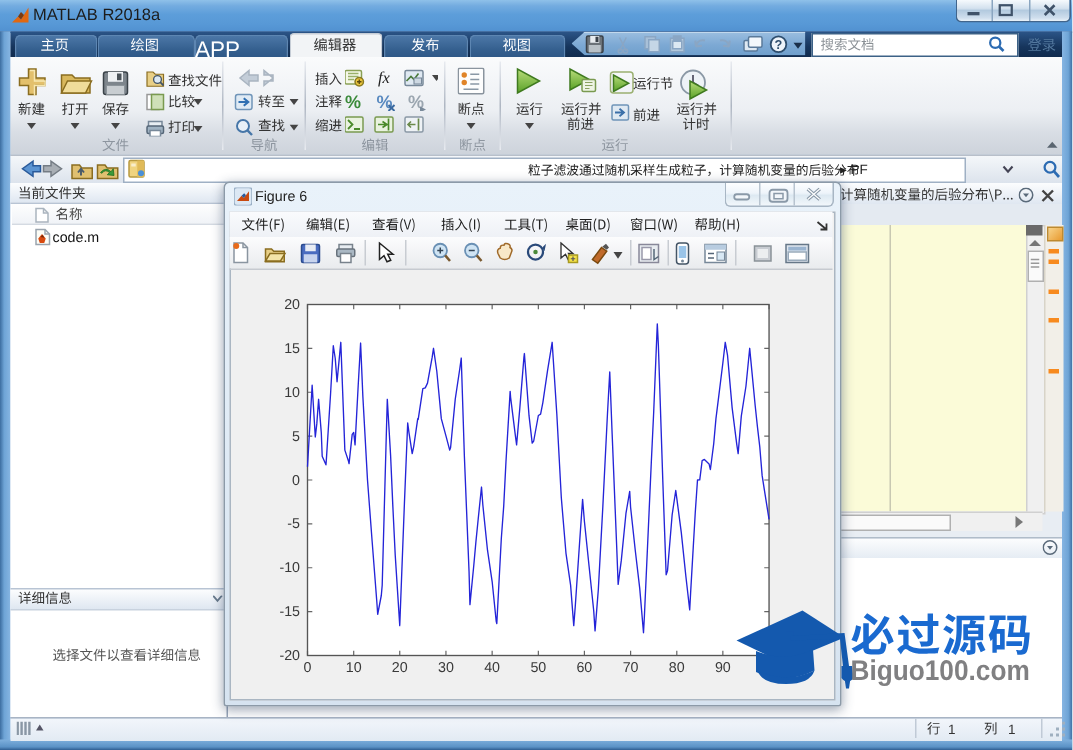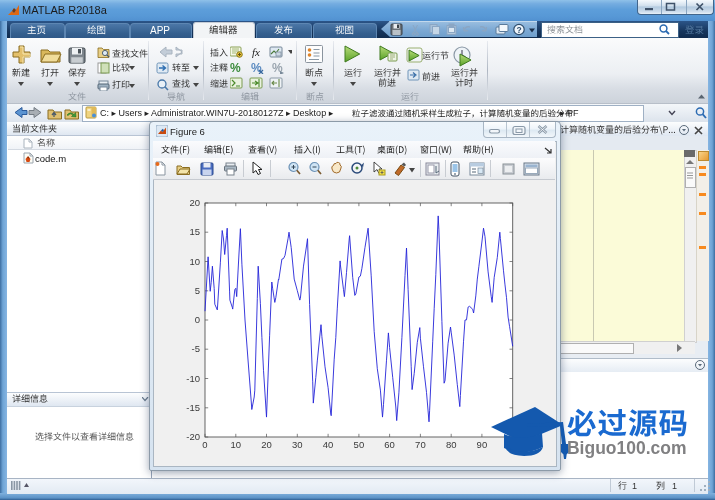--- a/index.html
+++ b/index.html
@@ -25,21 +25,21 @@
     <div style="position:absolute;left:7px;top:21px;width:701px;height:17px;background:linear-gradient(180deg,#2c5588,#16355c 60%,#102b4e)"></div>
     <div style="position:absolute;left:10px;top:23px;width:53px;height:15px;background:linear-gradient(180deg,#4c77a7,#35608f 60%,#2e5786);border:1px solid #5d86b2;border-bottom:none;border-radius:4px 4px 0 0"></div>
     <svg style="position:absolute;left:27.0px;top:24.5px;overflow:visible" width="19" height="11">
       <path transform="translate(0,8.36)" d="M3.6 -7.6C4.1 -7.1 4.8 -6.5 5.2 -6.1H1.0V-5.4H4.4V-3.3H1.4V-2.6H4.4V-0.3H0.5V0.4H9.0V-0.3H5.1V-2.6H8.1V-3.3H5.1V-5.4H8.5V-6.1H5.4L5.9 -6.4C5.5 -6.9 4.7 -7.5 4.1 -7.9Z M13.9 -4.4V-2.7C13.9 -1.7 13.5 -0.5 10.0 0.2C10.1 0.3 10.3 0.6 10.4 0.8C14.1 -0.0 14.6 -1.4 14.6 -2.7V-4.4ZM14.7 -1.0C15.8 -0.5 17.2 0.3 17.9 0.8L18.4 0.2C17.6 -0.3 16.2 -1.1 15.1 -1.5ZM11.1 -5.7V-1.2H11.9V-5.0H16.7V-1.2H17.5V-5.7H14.0C14.2 -6.0 14.4 -6.4 14.6 -6.8H18.4V-7.5H10.2V-6.8H13.8C13.7 -6.4 13.5 -6.0 13.3 -5.7Z" fill="#fff"></path>
     </svg>
     <div style="position:absolute;left:65px;top:23px;width:63px;height:15px;background:linear-gradient(180deg,#4c77a7,#35608f 60%,#2e5786);border:1px solid #5d86b2;border-bottom:none;border-radius:4px 4px 0 0"></div>
     <svg style="position:absolute;left:87.0px;top:24.5px;overflow:visible" width="19" height="11">
       <path transform="translate(0,8.36)" d="M0.4 -0.5 0.5 0.2C1.3 -0.1 2.4 -0.5 3.4 -0.9L3.3 -1.5C2.2 -1.1 1.1 -0.7 0.4 -0.5ZM4.6 -4.8V-4.2H7.8V-4.8ZM0.5 -4.0C0.7 -4.1 0.9 -4.1 1.9 -4.3C1.5 -3.7 1.2 -3.2 1.0 -3.0C0.8 -2.7 0.6 -2.4 0.4 -2.4C0.4 -2.2 0.6 -1.9 0.6 -1.7C0.8 -1.9 1.1 -2.0 3.3 -2.5C3.3 -2.7 3.2 -2.9 3.3 -3.1L1.6 -2.7C2.3 -3.6 2.9 -4.6 3.4 -5.7L2.8 -6.0C2.6 -5.6 2.4 -5.3 2.2 -4.9L1.2 -4.8C1.7 -5.6 2.3 -6.7 2.6 -7.7L2.0 -8.0C1.6 -6.9 1.0 -5.6 0.8 -5.3C0.6 -5.0 0.5 -4.7 0.3 -4.7C0.4 -4.5 0.5 -4.2 0.5 -4.0ZM3.7 0.6C4.0 0.4 4.4 0.4 7.9 0.0C8.0 0.3 8.2 0.6 8.2 0.8L8.9 0.5C8.6 -0.2 8.0 -1.1 7.4 -1.8L6.8 -1.6C7.1 -1.3 7.3 -0.9 7.5 -0.6L4.8 -0.3C5.2 -0.9 5.8 -1.9 6.1 -2.5H8.7V-3.2H3.8V-2.5H5.4C5.0 -1.9 4.3 -0.6 4.1 -0.4C3.9 -0.2 3.7 -0.2 3.5 -0.1C3.6 0.0 3.7 0.4 3.7 0.6ZM6.0 -8.0C5.5 -6.7 4.5 -5.5 3.4 -4.8C3.5 -4.7 3.7 -4.3 3.7 -4.2C4.7 -4.8 5.5 -5.7 6.2 -6.8C6.8 -5.9 7.8 -4.9 8.7 -4.3C8.8 -4.5 8.9 -4.8 9.1 -4.9C8.2 -5.5 7.1 -6.5 6.5 -7.4L6.7 -7.8Z M13.1 -2.7C13.8 -2.5 14.8 -2.2 15.3 -1.9L15.6 -2.4C15.1 -2.6 14.1 -2.9 13.4 -3.1ZM12.1 -1.4C13.4 -1.3 15.1 -0.9 16.0 -0.6L16.3 -1.1C15.4 -1.4 13.7 -1.8 12.4 -1.9ZM10.3 -7.6V0.8H11.0V0.4H17.5V0.8H18.2V-7.6ZM11.0 -0.3V-6.9H17.5V-0.3ZM13.4 -6.7C13.0 -5.9 12.1 -5.2 11.3 -4.7C11.5 -4.6 11.7 -4.4 11.8 -4.3C12.1 -4.5 12.4 -4.7 12.7 -5.0C13.0 -4.7 13.3 -4.4 13.7 -4.1C12.9 -3.7 12.0 -3.5 11.2 -3.3C11.3 -3.2 11.4 -2.9 11.5 -2.7C12.4 -2.9 13.4 -3.3 14.3 -3.8C15.1 -3.3 16.0 -3.0 16.9 -2.8C17.0 -3.0 17.2 -3.2 17.3 -3.4C16.5 -3.5 15.6 -3.8 14.9 -4.1C15.6 -4.6 16.2 -5.1 16.6 -5.8L16.2 -6.0L16.1 -6.0H13.6C13.8 -6.1 13.9 -6.3 14.0 -6.5ZM13.1 -5.3 13.2 -5.4H15.6C15.3 -5.0 14.8 -4.7 14.3 -4.4C13.8 -4.7 13.4 -5.0 13.1 -5.3Z" fill="#fff"></path>
     </svg>
     <div style="position:absolute;left:130px;top:23px;width:60px;height:15px;background:linear-gradient(180deg,#4c77a7,#35608f 60%,#2e5786);border:1px solid #5d86b2;border-bottom:none;border-radius:4px 4px 0 0"></div>
-    <div class="ab" style="left:130px;top:25px;width:60px;text-align:center;font-size:10px;color:#fff">APP</div>
+    <div class="ab" style="left:130px;top:25px;width:60px;text-align:left;font-size:15px;color:#fff">APP</div>
     <div style="position:absolute;left:193px;top:22px;width:60px;height:16px;background:#f2f4f6;border:1px solid #c6cdd6;border-bottom:none;border-radius:3px 3px 0 0"></div>
     <svg style="position:absolute;left:208.8px;top:24.5px;overflow:visible" width="28" height="11">
       <path transform="translate(0,8.36)" d="M0.4 -0.5 0.6 0.1C1.3 -0.2 2.3 -0.6 3.3 -1.0L3.2 -1.5C2.1 -1.1 1.1 -0.8 0.4 -0.5ZM0.6 -4.0C0.7 -4.1 0.9 -4.1 1.9 -4.3C1.6 -3.7 1.3 -3.2 1.1 -3.0C0.8 -2.6 0.6 -2.4 0.4 -2.4C0.5 -2.2 0.6 -1.9 0.6 -1.7C0.8 -1.8 1.1 -1.9 3.2 -2.4C3.2 -2.6 3.2 -2.8 3.2 -3.0L1.6 -2.7C2.3 -3.6 2.9 -4.6 3.5 -5.7L2.9 -6.0C2.7 -5.6 2.5 -5.3 2.3 -4.9L1.3 -4.8C1.8 -5.6 2.3 -6.7 2.7 -7.7L2.0 -8.0C1.7 -6.8 1.1 -5.6 0.9 -5.3C0.7 -4.9 0.5 -4.7 0.4 -4.7C0.4 -4.5 0.5 -4.2 0.6 -4.0ZM5.9 -3.3V-1.9H5.1V-3.3ZM6.4 -3.3H7.1V-1.9H6.4ZM4.6 -3.9V0.7H5.1V-1.4H5.9V0.4H6.4V-1.4H7.1V0.4H7.6V-1.4H8.3V0.1C8.3 0.1 8.2 0.2 8.2 0.2C8.1 0.2 7.9 0.2 7.7 0.2C7.8 0.3 7.9 0.5 7.9 0.7C8.2 0.7 8.5 0.7 8.6 0.6C8.8 0.5 8.8 0.3 8.8 0.1V-3.9L8.3 -3.9ZM7.6 -3.3H8.3V-1.9H7.6ZM5.7 -7.8C5.9 -7.6 6.1 -7.2 6.2 -7.0H3.9V-4.9C3.9 -3.4 3.8 -1.3 3.0 0.2C3.1 0.3 3.4 0.5 3.5 0.6C4.4 -0.9 4.6 -3.2 4.6 -4.7H8.7V-7.0H6.9C6.8 -7.3 6.6 -7.7 6.4 -8.0ZM4.6 -6.3H8.1V-5.3H4.6Z M14.7 -7.1H17.3V-6.2H14.7ZM14.1 -7.7V-5.6H18.0V-7.7ZM10.3 -3.2C10.3 -3.2 10.6 -3.3 11.0 -3.3H11.8V-1.9L9.9 -1.6L10.0 -0.9L11.8 -1.3V0.7H12.5V-1.4L13.6 -1.6L13.5 -2.2L12.5 -2.0V-3.3H13.3V-3.9H12.5V-5.4H11.8V-3.9H10.9C11.2 -4.6 11.4 -5.4 11.7 -6.2H13.4V-6.9H11.8C11.9 -7.2 12.0 -7.5 12.1 -7.8L11.4 -8.0C11.3 -7.6 11.2 -7.2 11.2 -6.9H9.9V-6.2H11.0C10.8 -5.4 10.6 -4.8 10.5 -4.6C10.3 -4.1 10.2 -3.8 10.1 -3.8C10.1 -3.6 10.2 -3.3 10.3 -3.2ZM17.2 -4.5V-3.7H14.8V-4.5ZM13.3 -0.7 13.4 -0.1 17.2 -0.4V0.8H17.9V-0.4L18.6 -0.5L18.6 -1.1L17.9 -1.0V-4.5H18.6V-5.1H13.5V-4.5H14.2V-0.8ZM17.2 -3.1V-2.3H14.8V-3.1ZM17.2 -1.8V-1.0L14.8 -0.8V-1.8Z M20.9 -6.9H22.5V-5.6H20.9ZM24.9 -6.9H26.6V-5.6H24.9ZM24.8 -4.6C25.2 -4.4 25.7 -4.2 26.0 -4.0H23.3C23.5 -4.3 23.7 -4.6 23.9 -4.9L23.2 -5.1V-7.6H20.2V-5.0H23.1C22.9 -4.6 22.7 -4.3 22.5 -4.0H19.5V-3.4H21.8C21.2 -2.8 20.3 -2.3 19.3 -1.9C19.4 -1.7 19.6 -1.5 19.7 -1.3L20.2 -1.6V0.8H20.9V0.5H22.5V0.7H23.2V-2.2H21.3C21.9 -2.5 22.4 -2.9 22.8 -3.4H24.5C24.9 -2.9 25.5 -2.5 26.0 -2.2H24.3V0.8H24.9V0.5H26.6V0.7H27.3V-1.6L27.8 -1.4C27.9 -1.6 28.1 -1.8 28.2 -2.0C27.2 -2.2 26.1 -2.7 25.4 -3.4H28.0V-4.0H26.4L26.6 -4.3C26.3 -4.5 25.7 -4.8 25.2 -5.0ZM24.3 -7.6V-5.0H27.3V-7.6ZM20.9 -0.1V-1.5H22.5V-0.1ZM24.9 -0.1V-1.5H26.6V-0.1Z" fill="#333"></path>
     </svg>
     <div style="position:absolute;left:256px;top:23px;width:54px;height:15px;background:linear-gradient(180deg,#4c77a7,#35608f 60%,#2e5786);border:1px solid #5d86b2;border-bottom:none;border-radius:4px 4px 0 0"></div>
     <svg style="position:absolute;left:273.5px;top:24.5px;overflow:visible" width="19" height="11">
       <path transform="translate(0,8.36)" d="M6.4 -7.5C6.8 -7.1 7.3 -6.5 7.6 -6.1L8.2 -6.5C7.9 -6.8 7.4 -7.4 6.9 -7.8ZM1.4 -5.0C1.5 -5.1 1.8 -5.1 2.4 -5.1H3.7C3.1 -3.2 2.0 -1.6 0.3 -0.5C0.5 -0.4 0.7 -0.1 0.8 0.0C2.1 -0.8 3.0 -1.7 3.6 -2.9C4.0 -2.2 4.5 -1.6 5.0 -1.0C4.2 -0.5 3.3 -0.1 2.3 0.2C2.4 0.3 2.6 0.6 2.7 0.8C3.7 0.5 4.7 0.0 5.6 -0.6C6.5 0.1 7.5 0.5 8.7 0.8C8.8 0.6 9.0 0.3 9.2 0.2C8.0 -0.1 7.0 -0.5 6.2 -1.0C7.0 -1.8 7.6 -2.7 8.0 -3.9L7.5 -4.2L7.4 -4.1H4.2C4.3 -4.4 4.4 -4.8 4.5 -5.1H8.8L8.8 -5.8H4.7C4.9 -6.5 5.0 -7.2 5.1 -7.9L4.3 -8.0C4.2 -7.2 4.1 -6.5 3.9 -5.8H2.2C2.4 -6.3 2.7 -7.0 2.9 -7.6L2.1 -7.7C2.0 -7.0 1.6 -6.2 1.5 -6.0C1.4 -5.8 1.3 -5.7 1.1 -5.6C1.2 -5.5 1.3 -5.1 1.4 -5.0ZM5.6 -1.5C4.9 -2.0 4.4 -2.7 4.1 -3.4H7.0C6.7 -2.7 6.2 -2.0 5.6 -1.5Z M13.3 -8.0C13.2 -7.5 13.0 -7.0 12.8 -6.5H10.1V-5.8H12.5C11.8 -4.6 11.0 -3.4 9.8 -2.6C9.9 -2.5 10.1 -2.2 10.2 -2.0C10.7 -2.4 11.2 -2.8 11.6 -3.3V-0.1H12.3V-3.4H14.3V0.8H15.1V-3.4H17.2V-1.0C17.2 -0.9 17.2 -0.9 17.0 -0.9C16.8 -0.9 16.3 -0.8 15.7 -0.9C15.8 -0.7 15.9 -0.4 15.9 -0.2C16.7 -0.2 17.2 -0.2 17.5 -0.3C17.8 -0.4 17.9 -0.6 17.9 -1.0V-4.1H17.2H15.1V-5.4H14.3V-4.1H12.3C12.6 -4.6 13.0 -5.2 13.3 -5.8H18.4V-6.5H13.6C13.7 -7.0 13.9 -7.4 14.0 -7.8Z" fill="#fff"></path>
     </svg>
     <div style="position:absolute;left:313px;top:23px;width:62px;height:15px;background:linear-gradient(180deg,#4c77a7,#35608f 60%,#2e5786);border:1px solid #5d86b2;border-bottom:none;border-radius:4px 4px 0 0"></div>
     <svg style="position:absolute;left:334.5px;top:24.5px;overflow:visible" width="19" height="11">
@@ -306,21 +306,20 @@
         <path d="M57 9 q3.5 -4 7 -0.5 l1.5 -2 l0.5 4.5 l-4.5 -0.5 l1.5 -1.5 q-3 -2.5 -5 0.5 z" fill="#3a9a3a" stroke="#1a6a1a" stroke-width=".5"></path>
       </g>
 </svg>
     <div style="position:absolute;left:82px;top:105px;width:560px;height:15px;background:#fff;border:1px solid #9fb0c4"></div>
     <svg class="ab" style="left:85px;top:106px" width="13" height="13">
       <rect x="1" y="1" width="10" height="11" rx="1" fill="#f0d480" stroke="#b89a40"></rect>
       <rect x="6.5" y="1" width="4.5" height="11" fill="#e0ba58"></rect>
       <rect x="2.5" y="3" width="3" height="2" fill="#fff" opacity=".6"></rect>
       <circle cx="9" cy="9.5" r="2" fill="#4a90d8"></circle>
     </svg>
-    <div class="ab" style="left:100px;top:108px;font-size:9px;color:#222;white-space:nowrap">C: ▸ Users ▸ Administrator.WIN7U-20180127Z ▸ Desktop ▸</div>
     <svg style="position:absolute;left:352.0px;top:108.5px;overflow:visible" width="221" height="10">
       <path transform="translate(0,7.48)" d="M0.5 -6.5C0.7 -5.9 0.9 -5.1 0.9 -4.6L1.4 -4.7C1.3 -5.2 1.1 -6.0 0.9 -6.6ZM3.0 -6.6C2.9 -6.0 2.6 -5.2 2.4 -4.7L2.8 -4.6C3.0 -5.0 3.3 -5.8 3.5 -6.5ZM3.6 -5.6V-5.0H7.9V-5.6ZM4.1 -4.3C4.4 -3.1 4.6 -1.6 4.7 -0.7L5.3 -0.9C5.2 -1.7 4.9 -3.3 4.6 -4.5ZM5.0 -7.0C5.2 -6.6 5.4 -6.0 5.4 -5.7L6.1 -5.9C6.0 -6.2 5.8 -6.7 5.6 -7.2ZM0.4 -4.3V-3.7H1.5C1.2 -2.8 0.7 -1.7 0.3 -1.1C0.4 -1.0 0.6 -0.7 0.6 -0.5C1.0 -1.0 1.3 -1.8 1.6 -2.6V0.7H2.2V-2.7C2.5 -2.2 2.9 -1.7 3.0 -1.4L3.4 -1.9C3.3 -2.2 2.5 -3.1 2.2 -3.4V-3.7H3.4V-4.3H2.2V-7.1H1.6V-4.3ZM3.2 -0.3V0.3H8.1V-0.3H6.5C6.8 -1.4 7.2 -3.1 7.4 -4.4L6.8 -4.5C6.6 -3.3 6.3 -1.4 6.0 -0.3Z M12.5 -4.6V-3.4H8.9V-2.7H12.5V-0.2C12.5 -0.0 12.4 0.0 12.2 0.0C12.0 0.0 11.4 0.1 10.7 0.0C10.8 0.2 10.9 0.5 11.0 0.7C11.8 0.7 12.4 0.7 12.7 0.6C13.0 0.5 13.1 0.3 13.1 -0.2V-2.7H16.6V-3.4H13.1V-4.3C14.1 -4.8 15.2 -5.5 15.9 -6.2L15.4 -6.6L15.3 -6.6H9.8V-5.9H14.6C14.0 -5.4 13.2 -4.9 12.5 -4.6Z M21.5 -1.7V-0.2C21.5 0.4 21.7 0.5 22.3 0.5C22.5 0.5 23.4 0.5 23.5 0.5C24.1 0.5 24.2 0.3 24.3 -0.6C24.1 -0.7 23.9 -0.7 23.8 -0.8C23.8 -0.0 23.7 0.1 23.5 0.1C23.3 0.1 22.5 0.1 22.4 0.1C22.1 0.1 22.0 0.0 22.0 -0.2V-1.7ZM20.8 -1.7C20.7 -1.1 20.5 -0.3 20.1 0.1L20.6 0.3C20.9 -0.2 21.1 -0.9 21.2 -1.5ZM22.2 -2.0C22.6 -1.6 22.9 -1.1 23.1 -0.7L23.5 -1.0C23.3 -1.3 23.0 -1.9 22.6 -2.3ZM23.8 -1.7C24.2 -1.1 24.6 -0.3 24.8 0.2L25.2 -0.0C25.1 -0.5 24.6 -1.3 24.2 -1.9ZM17.7 -6.5C18.2 -6.2 18.8 -5.8 19.1 -5.5L19.5 -5.9C19.2 -6.2 18.6 -6.6 18.1 -6.9ZM17.4 -4.2C17.8 -4.0 18.4 -3.6 18.7 -3.3L19.1 -3.8C18.8 -4.0 18.2 -4.4 17.7 -4.7ZM17.5 0.1 18.1 0.4C18.5 -0.3 18.9 -1.3 19.3 -2.2L18.8 -2.6C18.4 -1.6 17.9 -0.6 17.5 0.1ZM19.8 -5.5V-3.7C19.8 -2.6 19.7 -0.9 18.9 0.3C19.1 0.4 19.3 0.6 19.4 0.7C20.2 -0.6 20.4 -2.5 20.4 -3.7V-5.0H24.4C24.3 -4.7 24.2 -4.4 24.1 -4.2L24.6 -4.1C24.8 -4.4 25.0 -5.0 25.1 -5.5L24.8 -5.6L24.7 -5.5H22.4V-6.1H24.8V-6.6H22.4V-7.1H21.8V-5.5ZM21.6 -4.9V-4.2L20.7 -4.1L20.7 -3.6L21.6 -3.7V-3.3C21.6 -2.8 21.8 -2.6 22.5 -2.6C22.7 -2.6 23.8 -2.6 23.9 -2.6C24.5 -2.6 24.7 -2.8 24.7 -3.6C24.6 -3.6 24.4 -3.7 24.2 -3.8C24.2 -3.2 24.2 -3.1 23.9 -3.1C23.6 -3.1 22.8 -3.1 22.6 -3.1C22.2 -3.1 22.2 -3.2 22.2 -3.4V-3.7L23.8 -3.9L23.7 -4.3L22.2 -4.2V-4.9Z M26.3 -6.6C26.8 -6.3 27.4 -5.9 27.8 -5.6L28.1 -6.1C27.8 -6.4 27.1 -6.8 26.6 -7.1ZM25.8 -4.3C26.3 -4.1 27.0 -3.7 27.3 -3.4L27.7 -3.9C27.4 -4.2 26.7 -4.5 26.2 -4.8ZM26.0 0.2 26.6 0.6C27.0 -0.2 27.5 -1.3 27.9 -2.2L27.4 -2.6C27.0 -1.6 26.4 -0.5 26.0 0.2ZM30.6 -5.3V-3.8H29.1V-5.3ZM28.5 -5.9V-3.8C28.5 -2.5 28.4 -0.8 27.5 0.4C27.6 0.4 27.9 0.6 28.0 0.7C28.9 -0.4 29.1 -2.0 29.1 -3.2H29.3C29.7 -2.4 30.1 -1.6 30.7 -1.0C30.1 -0.5 29.4 -0.1 28.6 0.2C28.8 0.3 29.0 0.5 29.0 0.7C29.8 0.4 30.5 0.0 31.1 -0.5C31.7 0.0 32.5 0.4 33.3 0.7C33.4 0.5 33.6 0.3 33.7 0.1C32.9 -0.1 32.2 -0.5 31.6 -1.0C32.2 -1.6 32.7 -2.5 33.0 -3.7L32.6 -3.8L32.5 -3.8H31.2V-5.3H32.8C32.7 -4.9 32.5 -4.5 32.4 -4.3L32.9 -4.1C33.2 -4.5 33.4 -5.2 33.6 -5.8L33.2 -5.9L33.1 -5.9H31.2V-7.1H30.6V-5.9ZM29.9 -3.2H32.2C32.0 -2.5 31.6 -1.9 31.1 -1.4C30.6 -1.9 30.2 -2.5 29.9 -3.2Z M34.6 -6.4C35.1 -6.0 35.7 -5.4 36.0 -5.0L36.5 -5.4C36.2 -5.8 35.5 -6.4 35.0 -6.8ZM36.2 -4.0H34.4V-3.3H35.6V-0.9C35.2 -0.8 34.8 -0.4 34.3 0.1L34.7 0.6C35.2 0.0 35.6 -0.5 35.9 -0.5C36.1 -0.5 36.4 -0.2 36.7 0.0C37.3 0.4 38.0 0.5 39.1 0.5C40.0 0.5 41.5 0.4 42.1 0.4C42.1 0.2 42.2 -0.1 42.2 -0.2C41.4 -0.1 40.1 -0.1 39.1 -0.1C38.1 -0.1 37.4 -0.1 36.8 -0.5C36.5 -0.7 36.3 -0.8 36.2 -0.9ZM37.1 -6.8V-6.3H40.7C40.3 -6.1 39.9 -5.8 39.5 -5.6C39.1 -5.8 38.6 -6.0 38.2 -6.1L37.8 -5.7C38.4 -5.5 39.0 -5.3 39.5 -5.0H37.1V-0.6H37.7V-2.0H39.1V-0.6H39.7V-2.0H41.2V-1.2C41.2 -1.1 41.1 -1.1 41.0 -1.1C40.9 -1.1 40.6 -1.1 40.2 -1.1C40.2 -1.0 40.3 -0.7 40.3 -0.6C40.9 -0.6 41.3 -0.6 41.5 -0.7C41.7 -0.8 41.8 -0.9 41.8 -1.2V-5.0H40.7C40.5 -5.1 40.3 -5.2 40.1 -5.3C40.7 -5.7 41.3 -6.1 41.8 -6.6L41.4 -6.9L41.3 -6.8ZM41.2 -4.5V-3.8H39.7V-4.5ZM37.7 -3.3H39.1V-2.5H37.7ZM37.7 -3.8V-4.5H39.1V-3.8ZM41.2 -3.3V-2.5H39.7V-3.3Z M43.2 -6.6C43.6 -6.1 44.2 -5.5 44.4 -5.1L45.0 -5.5C44.7 -5.9 44.1 -6.5 43.7 -6.9ZM45.7 -4.1C46.2 -3.5 46.7 -2.8 46.9 -2.3L47.5 -2.7C47.2 -3.1 46.7 -3.8 46.2 -4.3ZM44.7 -4.0H42.9V-3.4H44.1V-1.1C43.7 -1.0 43.3 -0.6 42.8 -0.1L43.3 0.5C43.7 -0.1 44.1 -0.6 44.4 -0.6C44.6 -0.6 44.9 -0.3 45.2 -0.1C45.8 0.3 46.5 0.4 47.6 0.4C48.4 0.4 49.9 0.3 50.5 0.3C50.5 0.1 50.6 -0.2 50.7 -0.4C49.9 -0.3 48.6 -0.2 47.6 -0.2C46.6 -0.2 45.9 -0.3 45.4 -0.6C45.1 -0.8 44.9 -1.0 44.7 -1.1ZM48.6 -7.1V-5.6H45.3V-5.0H48.6V-1.6C48.6 -1.5 48.6 -1.4 48.4 -1.4C48.2 -1.4 47.6 -1.4 47.0 -1.4C47.1 -1.3 47.2 -1.0 47.2 -0.8C48.0 -0.8 48.6 -0.8 48.8 -0.9C49.2 -1.0 49.3 -1.2 49.3 -1.6V-5.0H50.4V-5.6H49.3V-7.1Z M53.8 -6.2C54.1 -5.8 54.5 -5.2 54.6 -4.8L55.1 -5.1C54.9 -5.4 54.5 -6.0 54.2 -6.4ZM56.7 -7.1C56.7 -6.8 56.6 -6.5 56.5 -6.2H55.2V-5.6H56.3C55.9 -4.9 55.5 -4.4 55.0 -3.9C55.1 -3.8 55.4 -3.6 55.5 -3.5C55.7 -3.7 55.9 -3.9 56.1 -4.2V-0.6H56.6V-2.0H58.2V-1.2C58.2 -1.1 58.2 -1.1 58.1 -1.1C58.0 -1.1 57.8 -1.1 57.5 -1.1C57.5 -0.9 57.6 -0.7 57.6 -0.6C58.1 -0.6 58.3 -0.6 58.5 -0.7C58.7 -0.7 58.8 -0.9 58.8 -1.2V-4.9H56.5C56.6 -5.1 56.8 -5.4 56.9 -5.6H59.1V-6.2H57.1C57.2 -6.5 57.2 -6.7 57.3 -7.0ZM56.6 -3.2H58.2V-2.5H56.6ZM56.6 -3.7V-4.4H58.2V-3.7ZM51.7 -6.8V0.7H52.2V-6.2H53.2C53.0 -5.6 52.8 -4.8 52.6 -4.2C53.1 -3.5 53.2 -2.9 53.2 -2.4C53.2 -2.2 53.2 -1.9 53.1 -1.8C53.0 -1.8 52.9 -1.8 52.9 -1.7C52.7 -1.7 52.6 -1.7 52.5 -1.8C52.5 -1.6 52.6 -1.4 52.6 -1.2C52.8 -1.2 52.9 -1.2 53.1 -1.2C53.2 -1.2 53.4 -1.3 53.5 -1.4C53.7 -1.5 53.8 -1.9 53.8 -2.4C53.8 -2.9 53.6 -3.5 53.1 -4.3C53.4 -5.0 53.6 -5.9 53.8 -6.6L53.4 -6.8L53.4 -6.8ZM55.1 -3.9H53.7V-3.3H54.5V-0.9C54.2 -0.8 53.8 -0.4 53.5 0.1L53.9 0.6C54.2 0.0 54.5 -0.5 54.7 -0.5C54.9 -0.5 55.2 -0.2 55.5 0.0C56.0 0.4 56.5 0.5 57.2 0.5C57.8 0.5 58.7 0.5 59.1 0.4C59.1 0.3 59.1 -0.0 59.2 -0.2C58.6 -0.1 57.8 -0.1 57.2 -0.1C56.5 -0.1 56.0 -0.2 55.6 -0.5C55.4 -0.6 55.2 -0.8 55.1 -0.9Z M63.7 -6.7V-3.9C63.7 -2.6 63.6 -0.9 62.5 0.3C62.6 0.3 62.9 0.6 63.0 0.7C64.2 -0.6 64.4 -2.5 64.4 -3.9V-6.1H66.0V-0.6C66.0 0.2 66.0 0.3 66.1 0.4C66.3 0.5 66.5 0.6 66.6 0.6C66.7 0.6 66.9 0.6 67.1 0.6C67.2 0.6 67.4 0.6 67.5 0.5C67.6 0.4 67.7 0.2 67.8 0.0C67.8 -0.2 67.8 -0.8 67.8 -1.3C67.7 -1.4 67.5 -1.5 67.3 -1.6C67.3 -1.0 67.3 -0.6 67.3 -0.4C67.3 -0.2 67.3 -0.1 67.2 -0.1C67.2 -0.0 67.1 0.0 67.0 0.0C67.0 0.0 66.9 0.0 66.8 0.0C66.7 0.0 66.7 -0.0 66.6 -0.1C66.6 -0.1 66.6 -0.2 66.6 -0.5V-6.7ZM61.4 -7.1V-5.3H59.9V-4.7H61.3C61.0 -3.5 60.3 -2.2 59.7 -1.5C59.8 -1.3 60.0 -1.1 60.1 -0.9C60.5 -1.5 61.0 -2.5 61.4 -3.5V0.7H62.0V-3.2C62.3 -2.8 62.7 -2.3 62.9 -2.0L63.3 -2.5C63.1 -2.7 62.3 -3.6 62.0 -3.9V-4.7H63.2V-5.3H62.0V-7.1Z M74.8 -5.9C74.5 -5.2 74.0 -4.3 73.6 -3.8L74.1 -3.5C74.5 -4.1 75.0 -4.9 75.4 -5.6ZM69.2 -5.3C69.6 -4.8 69.9 -4.1 70.0 -3.7L70.6 -4.0C70.5 -4.4 70.1 -5.0 69.8 -5.5ZM71.5 -5.6C71.8 -5.1 72.0 -4.5 72.0 -4.0L72.7 -4.2C72.6 -4.7 72.4 -5.3 72.1 -5.8ZM75.0 -7.0C73.6 -6.8 71.0 -6.6 68.8 -6.5C68.8 -6.3 68.9 -6.1 68.9 -5.9C71.2 -6.0 73.8 -6.2 75.5 -6.5ZM68.5 -3.2V-2.6H71.4C70.6 -1.6 69.4 -0.7 68.3 -0.2C68.5 -0.1 68.7 0.2 68.8 0.4C69.9 -0.2 71.1 -1.1 71.9 -2.2V0.7H72.6V-2.2C73.4 -1.2 74.6 -0.2 75.7 0.3C75.9 0.2 76.1 -0.1 76.2 -0.2C75.1 -0.7 73.8 -1.6 73.0 -2.6H76.0V-3.2H72.6V-4.0H71.9V-3.2Z M80.2 -6.9C80.5 -6.5 80.8 -5.9 81.0 -5.5L81.6 -5.8C81.4 -6.1 81.1 -6.7 80.8 -7.1ZM83.5 -7.2C83.3 -6.7 83.0 -6.0 82.7 -5.5H79.9V-4.9H81.8V-3.7H80.2V-3.2H81.8V-2.0H79.6V-1.4H81.8V0.7H82.4V-1.4H84.5V-2.0H82.4V-3.2H84.1V-3.7H82.4V-4.9H84.4V-5.5H83.4C83.6 -5.9 83.9 -6.5 84.1 -6.9ZM78.1 -7.1V-5.5H77.0V-4.9H78.1C77.8 -3.7 77.3 -2.4 76.8 -1.7C76.9 -1.5 77.0 -1.2 77.1 -1.1C77.5 -1.6 77.8 -2.4 78.1 -3.2V0.7H78.7V-3.7C78.9 -3.3 79.2 -2.8 79.3 -2.5L79.7 -3.0C79.5 -3.3 78.9 -4.2 78.7 -4.5V-4.9H79.6V-5.5H78.7V-7.1Z M87.0 -7.0C86.7 -5.8 86.2 -4.6 85.5 -3.9C85.6 -3.8 85.9 -3.6 86.0 -3.5C86.4 -3.9 86.6 -4.3 86.9 -4.9H88.9V-3.0H86.4V-2.4H88.9V-0.2H85.5V0.4H93.1V-0.2H89.6V-2.4H92.4V-3.0H89.6V-4.9H92.7V-5.5H89.6V-7.1H88.9V-5.5H87.2C87.4 -5.9 87.5 -6.4 87.7 -6.9Z M98.1 -7.1C98.1 -6.6 98.1 -6.2 98.2 -5.7H94.6V-3.3C94.6 -2.2 94.5 -0.7 93.8 0.3C94.0 0.4 94.2 0.6 94.3 0.7C95.1 -0.4 95.3 -2.1 95.3 -3.3V-3.4H96.8C96.8 -1.9 96.7 -1.4 96.6 -1.2C96.6 -1.1 96.5 -1.1 96.3 -1.1C96.2 -1.1 95.8 -1.1 95.4 -1.2C95.5 -1.0 95.6 -0.8 95.6 -0.6C96.0 -0.6 96.4 -0.6 96.7 -0.6C96.9 -0.6 97.0 -0.7 97.2 -0.8C97.3 -1.0 97.4 -1.8 97.4 -3.7C97.4 -3.8 97.4 -4.0 97.4 -4.0H95.3V-5.1H98.2C98.3 -3.7 98.5 -2.4 98.8 -1.5C98.3 -0.8 97.6 -0.3 96.9 0.1C97.0 0.2 97.2 0.5 97.3 0.6C98.0 0.2 98.6 -0.2 99.1 -0.8C99.5 0.1 100.0 0.6 100.6 0.6C101.3 0.6 101.5 0.2 101.7 -1.3C101.5 -1.3 101.2 -1.5 101.1 -1.6C101.0 -0.5 100.9 -0.0 100.7 -0.0C100.3 -0.0 99.9 -0.5 99.6 -1.4C100.2 -2.2 100.7 -3.1 101.1 -4.2L100.4 -4.4C100.2 -3.6 99.8 -2.8 99.3 -2.1C99.1 -2.9 98.9 -3.9 98.9 -5.1H101.6V-5.7H98.8C98.8 -6.2 98.8 -6.6 98.8 -7.1ZM99.2 -6.7C99.7 -6.4 100.4 -6.0 100.7 -5.7L101.1 -6.1C100.8 -6.4 100.1 -6.8 99.6 -7.1Z M102.5 -6.5C102.7 -5.9 102.9 -5.1 102.9 -4.6L103.4 -4.7C103.3 -5.2 103.1 -6.0 102.9 -6.6ZM105.0 -6.6C104.9 -6.0 104.6 -5.2 104.4 -4.7L104.8 -4.6C105.0 -5.0 105.3 -5.8 105.5 -6.5ZM105.6 -5.6V-5.0H109.9V-5.6ZM106.1 -4.3C106.4 -3.1 106.6 -1.6 106.7 -0.7L107.3 -0.9C107.2 -1.7 106.9 -3.3 106.6 -4.5ZM107.0 -7.0C107.2 -6.6 107.4 -6.0 107.4 -5.7L108.1 -5.9C108.0 -6.2 107.8 -6.7 107.6 -7.2ZM102.4 -4.3V-3.7H103.5C103.2 -2.8 102.7 -1.7 102.3 -1.1C102.4 -1.0 102.6 -0.7 102.6 -0.5C103.0 -1.0 103.3 -1.8 103.6 -2.6V0.7H104.2V-2.7C104.5 -2.2 104.9 -1.7 105.0 -1.4L105.4 -1.9C105.3 -2.2 104.5 -3.1 104.2 -3.4V-3.7H105.4V-4.3H104.2V-7.1H103.6V-4.3ZM105.2 -0.3V0.3H110.1V-0.3H108.5C108.8 -1.4 109.2 -3.1 109.4 -4.4L108.8 -4.5C108.6 -3.3 108.3 -1.4 108.0 -0.3Z M114.5 -4.6V-3.4H110.9V-2.7H114.5V-0.2C114.5 -0.0 114.4 0.0 114.2 0.0C114.0 0.0 113.4 0.1 112.7 0.0C112.8 0.2 112.9 0.5 113.0 0.7C113.8 0.7 114.4 0.7 114.7 0.6C115.0 0.5 115.1 0.3 115.1 -0.2V-2.7H118.6V-3.4H115.1V-4.3C116.1 -4.8 117.2 -5.5 117.9 -6.2L117.4 -6.6L117.3 -6.6H111.8V-5.9H116.6C116.0 -5.4 115.2 -4.9 114.5 -4.6Z M120.3 0.9C121.2 0.6 121.8 -0.1 121.8 -1.0C121.8 -1.6 121.6 -2.0 121.1 -2.0C120.7 -2.0 120.4 -1.8 120.4 -1.4C120.4 -1.0 120.7 -0.8 121.1 -0.8L121.2 -0.8C121.2 -0.2 120.8 0.2 120.1 0.5Z M128.7 -6.6C129.1 -6.2 129.7 -5.6 130.0 -5.2L130.4 -5.7C130.2 -6.1 129.5 -6.6 129.1 -7.0ZM127.9 -4.5V-3.8H129.2V-0.8C129.2 -0.4 129.0 -0.2 128.8 -0.1C128.9 0.1 129.1 0.3 129.2 0.5C129.3 0.3 129.5 0.2 131.1 -1.0C131.1 -1.1 131.0 -1.4 130.9 -1.5L129.9 -0.8V-4.5ZM132.8 -7.1V-4.3H130.7V-3.7H132.8V0.7H133.5V-3.7H135.7V-4.3H133.5V-7.1Z M138.1 -3.9H142.5V-3.4H138.1ZM138.1 -3.0H142.5V-2.5H138.1ZM138.1 -4.8H142.5V-4.3H138.1ZM140.9 -7.2C140.7 -6.5 140.2 -5.9 139.7 -5.5C139.9 -5.4 140.1 -5.3 140.2 -5.2H138.5L139.0 -5.4C138.9 -5.6 138.8 -5.8 138.7 -6.0H140.1V-6.5H137.9C138.0 -6.7 138.1 -6.9 138.2 -7.0L137.6 -7.2C137.3 -6.5 136.8 -5.9 136.3 -5.4C136.4 -5.3 136.7 -5.2 136.8 -5.1C137.1 -5.3 137.3 -5.6 137.6 -6.0H138.0C138.2 -5.7 138.4 -5.4 138.4 -5.2H137.5V-2.0H138.6V-1.5L138.6 -1.3H136.5V-0.8H138.4C138.2 -0.4 137.7 -0.1 136.6 0.2C136.7 0.3 136.9 0.6 137.0 0.7C138.4 0.3 138.9 -0.2 139.2 -0.8H141.5V0.7H142.1V-0.8H144.1V-1.3H142.1V-2.0H143.2V-5.2H142.3L142.8 -5.4C142.7 -5.6 142.5 -5.8 142.4 -6.0H144.0V-6.5H141.3C141.4 -6.7 141.4 -6.9 141.5 -7.0ZM141.5 -1.3H139.3L139.3 -1.5V-2.0H141.5ZM140.3 -5.2C140.5 -5.4 140.8 -5.7 141.0 -6.0H141.6C141.9 -5.7 142.1 -5.4 142.2 -5.2Z M147.3 -6.2C147.6 -5.8 148.0 -5.2 148.1 -4.8L148.6 -5.1C148.4 -5.4 148.0 -6.0 147.7 -6.4ZM150.2 -7.1C150.2 -6.8 150.1 -6.5 150.0 -6.2H148.7V-5.6H149.8C149.4 -4.9 149.0 -4.4 148.5 -3.9C148.6 -3.8 148.9 -3.6 149.0 -3.5C149.2 -3.7 149.4 -3.9 149.6 -4.2V-0.6H150.1V-2.0H151.7V-1.2C151.7 -1.1 151.7 -1.1 151.6 -1.1C151.5 -1.1 151.3 -1.1 151.0 -1.1C151.0 -0.9 151.1 -0.7 151.1 -0.6C151.6 -0.6 151.8 -0.6 152.0 -0.7C152.2 -0.7 152.3 -0.9 152.3 -1.2V-4.9H150.0C150.1 -5.1 150.3 -5.4 150.4 -5.6H152.6V-6.2H150.6C150.7 -6.5 150.7 -6.7 150.8 -7.0ZM150.1 -3.2H151.7V-2.5H150.1ZM150.1 -3.7V-4.4H151.7V-3.7ZM145.2 -6.8V0.7H145.7V-6.2H146.7C146.5 -5.6 146.3 -4.8 146.1 -4.2C146.6 -3.5 146.7 -2.9 146.7 -2.4C146.7 -2.2 146.7 -1.9 146.6 -1.8C146.5 -1.8 146.4 -1.8 146.4 -1.7C146.2 -1.7 146.1 -1.7 146.0 -1.8C146.0 -1.6 146.1 -1.4 146.1 -1.2C146.3 -1.2 146.4 -1.2 146.6 -1.2C146.7 -1.2 146.9 -1.3 147.0 -1.4C147.2 -1.5 147.3 -1.9 147.3 -2.4C147.3 -2.9 147.1 -3.5 146.6 -4.3C146.9 -5.0 147.1 -5.9 147.3 -6.6L146.9 -6.8L146.9 -6.8ZM148.6 -3.9H147.2V-3.3H148.0V-0.9C147.7 -0.8 147.3 -0.4 147.0 0.1L147.4 0.6C147.7 0.0 148.0 -0.5 148.2 -0.5C148.4 -0.5 148.7 -0.2 149.0 0.0C149.5 0.4 150.0 0.5 150.7 0.5C151.3 0.5 152.2 0.5 152.6 0.4C152.6 0.3 152.6 -0.0 152.7 -0.2C152.1 -0.1 151.3 -0.1 150.7 -0.1C150.0 -0.1 149.5 -0.2 149.1 -0.5C148.9 -0.6 148.7 -0.8 148.6 -0.9Z M157.2 -6.7V-3.9C157.2 -2.6 157.1 -0.9 156.0 0.3C156.1 0.3 156.4 0.6 156.5 0.7C157.7 -0.6 157.9 -2.5 157.9 -3.9V-6.1H159.5V-0.6C159.5 0.2 159.5 0.3 159.6 0.4C159.8 0.5 160.0 0.6 160.1 0.6C160.2 0.6 160.4 0.6 160.6 0.6C160.7 0.6 160.9 0.6 161.0 0.5C161.1 0.4 161.2 0.2 161.3 0.0C161.3 -0.2 161.3 -0.8 161.3 -1.3C161.2 -1.4 161.0 -1.5 160.8 -1.6C160.8 -1.0 160.8 -0.6 160.8 -0.4C160.8 -0.2 160.8 -0.1 160.7 -0.1C160.7 -0.0 160.6 0.0 160.5 0.0C160.5 0.0 160.4 0.0 160.3 0.0C160.2 0.0 160.2 -0.0 160.1 -0.1C160.1 -0.1 160.1 -0.2 160.1 -0.5V-6.7ZM154.9 -7.1V-5.3H153.4V-4.7H154.8C154.5 -3.5 153.8 -2.2 153.2 -1.5C153.3 -1.3 153.5 -1.1 153.6 -0.9C154.0 -1.5 154.5 -2.5 154.9 -3.5V0.7H155.5V-3.2C155.8 -2.8 156.2 -2.3 156.4 -2.0L156.8 -2.5C156.6 -2.7 155.8 -3.6 155.5 -3.9V-4.7H156.7V-5.3H155.5V-7.1Z M163.4 -5.3C163.1 -4.7 162.7 -4.1 162.2 -3.7C162.4 -3.6 162.6 -3.5 162.7 -3.4C163.2 -3.8 163.7 -4.5 164.0 -5.2ZM167.4 -5.0C167.9 -4.5 168.5 -3.8 168.8 -3.4L169.3 -3.7C169.0 -4.1 168.4 -4.8 167.8 -5.3ZM165.2 -7.1C165.3 -6.8 165.5 -6.5 165.6 -6.3H162.1V-5.7H164.4V-3.1H165.1V-5.7H166.4V-3.1H167.0V-5.7H169.4V-6.3H166.3C166.2 -6.5 166.0 -6.9 165.8 -7.2ZM162.6 -2.9V-2.3H163.3C163.8 -1.6 164.4 -1.1 165.1 -0.6C164.2 -0.3 163.1 -0.0 161.9 0.1C162.1 0.3 162.2 0.5 162.3 0.7C163.5 0.5 164.7 0.2 165.7 -0.3C166.7 0.2 167.9 0.5 169.3 0.7C169.3 0.5 169.5 0.3 169.6 0.1C168.4 0.0 167.3 -0.2 166.4 -0.6C167.3 -1.1 168.0 -1.8 168.5 -2.6L168.1 -2.9L168.0 -2.9ZM164.0 -2.3H167.5C167.1 -1.8 166.5 -1.3 165.8 -0.9C165.0 -1.3 164.4 -1.8 164.0 -2.3Z M172.1 -5.7H176.3V-5.2H172.1ZM172.1 -6.5H176.3V-6.0H172.1ZM171.5 -6.9V-4.8H177.0V-6.9ZM170.4 -4.4V-4.0H178.1V-4.4ZM172.0 -2.3H173.9V-1.8H172.0ZM174.5 -2.3H176.6V-1.8H174.5ZM172.0 -3.2H173.9V-2.7H172.0ZM174.5 -3.2H176.6V-2.7H174.5ZM170.4 -0.0V0.5H178.1V-0.0H174.5V-0.5H177.4V-1.0H174.5V-1.4H177.2V-3.6H171.4V-1.4H173.9V-1.0H171.1V-0.5H173.9V-0.0Z M183.2 -3.6C183.7 -3.0 184.2 -2.1 184.5 -1.6L185.0 -1.9C184.8 -2.4 184.2 -3.3 183.7 -3.9ZM180.5 -7.2C180.5 -6.7 180.3 -6.2 180.2 -5.8H179.2V0.5H179.8V-0.2H182.2V-5.8H180.8C180.9 -6.1 181.1 -6.6 181.2 -7.0ZM179.8 -5.2H181.6V-3.4H179.8ZM179.8 -0.8V-2.8H181.6V-0.8ZM183.6 -7.2C183.3 -6.0 182.9 -4.8 182.3 -4.1C182.4 -4.0 182.7 -3.8 182.8 -3.7C183.1 -4.1 183.4 -4.6 183.6 -5.2H185.8C185.7 -1.8 185.5 -0.5 185.3 -0.2C185.2 -0.1 185.1 -0.1 184.9 -0.1C184.7 -0.1 184.2 -0.1 183.6 -0.1C183.8 0.1 183.8 0.3 183.8 0.5C184.3 0.5 184.8 0.5 185.1 0.5C185.4 0.5 185.6 0.4 185.8 0.2C186.1 -0.3 186.3 -1.6 186.4 -5.5C186.4 -5.6 186.4 -5.8 186.4 -5.8H183.8C184.0 -6.2 184.1 -6.6 184.2 -7.0Z M188.3 -6.4V-4.2C188.3 -2.9 188.2 -1.0 187.3 0.3C187.4 0.3 187.7 0.6 187.8 0.7C188.8 -0.7 188.9 -2.8 188.9 -4.2H195.1V-4.8H188.9V-5.8C190.9 -6.0 193.0 -6.2 194.5 -6.6L194.0 -7.1C192.7 -6.7 190.3 -6.5 188.3 -6.4ZM189.7 -3.0V0.7H190.3V0.2H193.8V0.7H194.5V-3.0ZM190.3 -0.3V-2.4H193.8V-0.3Z M195.8 -1.3 195.9 -0.7C196.5 -0.9 197.3 -1.1 198.1 -1.3L198.0 -1.8C197.2 -1.6 196.4 -1.4 195.8 -1.3ZM200.0 -4.5V-4.0H202.6V-4.5ZM199.5 -3.1C199.7 -2.4 199.9 -1.6 200.0 -1.0L200.5 -1.2C200.5 -1.7 200.2 -2.6 200.0 -3.2ZM201.0 -3.3C201.1 -2.7 201.3 -1.8 201.3 -1.2L201.8 -1.3C201.8 -1.9 201.6 -2.7 201.5 -3.4ZM196.4 -5.6C196.3 -4.7 196.2 -3.4 196.1 -2.6H198.4C198.3 -0.9 198.2 -0.2 198.0 -0.0C197.9 0.1 197.8 0.1 197.7 0.1C197.5 0.1 197.1 0.1 196.7 0.0C196.8 0.2 196.9 0.4 196.9 0.6C197.3 0.6 197.7 0.6 197.9 0.6C198.2 0.6 198.3 0.5 198.5 0.3C198.7 0.1 198.9 -0.7 199.0 -2.9C199.0 -3.0 199.0 -3.2 199.0 -3.2L198.4 -3.2H198.3C198.4 -4.1 198.6 -5.6 198.7 -6.8H196.0V-6.2H198.1C198.0 -5.2 197.9 -4.0 197.8 -3.2H196.7C196.8 -3.9 196.9 -4.8 197.0 -5.5ZM201.2 -7.2C200.6 -6.0 199.7 -5.0 198.7 -4.3C198.8 -4.2 199.0 -3.9 199.1 -3.8C199.9 -4.4 200.6 -5.2 201.2 -6.1C201.8 -5.3 202.7 -4.4 203.5 -3.8C203.5 -4.0 203.7 -4.3 203.8 -4.4C203.0 -4.9 202.1 -5.8 201.5 -6.6L201.7 -7.0ZM199.2 -0.3V0.3H203.5V-0.3H202.2C202.6 -1.1 203.1 -2.2 203.5 -3.1L202.9 -3.2C202.6 -2.4 202.1 -1.1 201.7 -0.3Z M209.7 -7.0 209.1 -6.7C209.7 -5.5 210.8 -4.1 211.7 -3.3C211.8 -3.5 212.0 -3.7 212.2 -3.9C211.3 -4.5 210.2 -5.8 209.7 -7.0ZM206.8 -7.0C206.3 -5.7 205.4 -4.5 204.4 -3.8C204.5 -3.6 204.8 -3.4 204.9 -3.3C205.1 -3.5 205.4 -3.7 205.6 -3.9V-3.3H207.2C207.0 -1.9 206.6 -0.5 204.6 0.2C204.7 0.3 204.9 0.5 204.9 0.7C207.1 -0.1 207.7 -1.6 207.9 -3.3H210.2C210.1 -1.2 210.0 -0.3 209.8 -0.1C209.7 -0.0 209.6 -0.0 209.4 -0.0C209.2 -0.0 208.7 -0.0 208.1 -0.1C208.3 0.1 208.3 0.4 208.4 0.6C208.9 0.6 209.4 0.6 209.7 0.6C210.0 0.6 210.2 0.5 210.4 0.3C210.7 -0.0 210.8 -1.0 210.9 -3.6C210.9 -3.7 210.9 -3.9 210.9 -3.9H205.6C206.4 -4.7 207.0 -5.7 207.4 -6.8Z M215.9 -7.1C215.8 -6.7 215.6 -6.3 215.4 -5.8H213.0V-5.2H215.2C214.6 -4.1 213.8 -3.0 212.8 -2.3C212.9 -2.2 213.1 -2.0 213.1 -1.8C213.6 -2.1 214.0 -2.5 214.4 -2.9V-0.1H215.0V-3.1H216.8V0.7H217.5V-3.1H219.4V-0.9C219.4 -0.8 219.4 -0.8 219.2 -0.8C219.1 -0.8 218.6 -0.8 218.0 -0.8C218.1 -0.6 218.2 -0.4 218.2 -0.2C219.0 -0.2 219.4 -0.2 219.7 -0.3C220.0 -0.4 220.0 -0.6 220.0 -0.9V-3.7H219.4H217.5V-4.8H216.8V-3.7H215.0C215.3 -4.2 215.6 -4.7 215.9 -5.2H220.5V-5.8H216.1C216.3 -6.2 216.4 -6.6 216.5 -7.0Z" fill="#222"></path>
     </svg>
     <div class="ab" style="left:560px;top:108px;font-size:9px;color:#222">▸ PF</div>
     <svg class="ab" style="left:668px;top:110px" width="8" height="6">
       <path d="M1 1 l3 3.5 3 -3.5" fill="none" stroke="#445" stroke-width="1.4"></path>
     </svg>
     <svg class="ab" style="left:694px;top:106px" width="14" height="13">
       <circle cx="6" cy="5.5" r="3.6" fill="none" stroke="#2c6bb2" stroke-width="1.5"></circle>
       <line x1="8.6" y1="8.1" x2="12" y2="12" stroke="#2c6bb2" stroke-width="1.8"></line>

